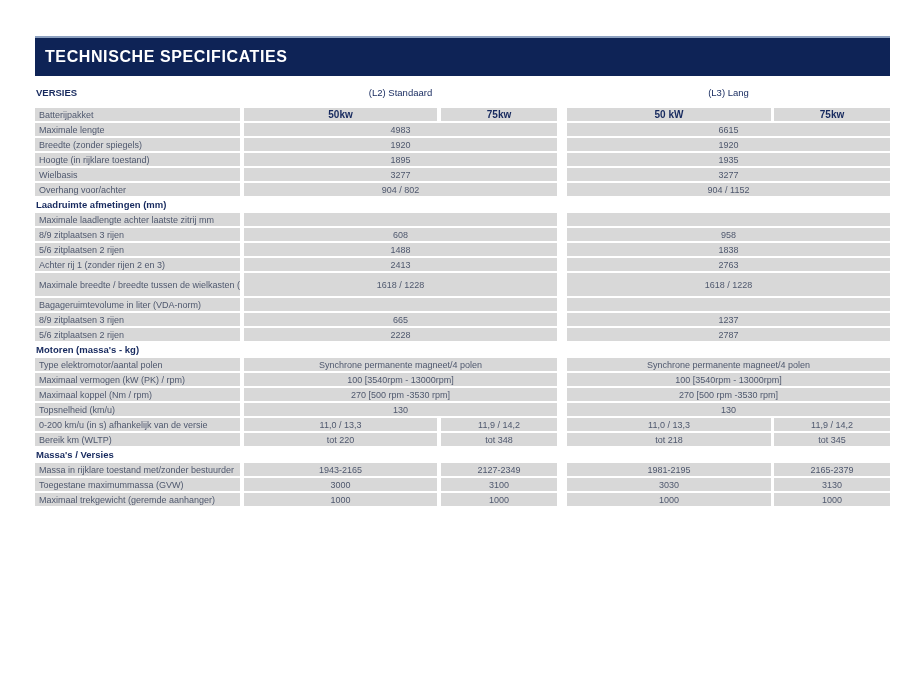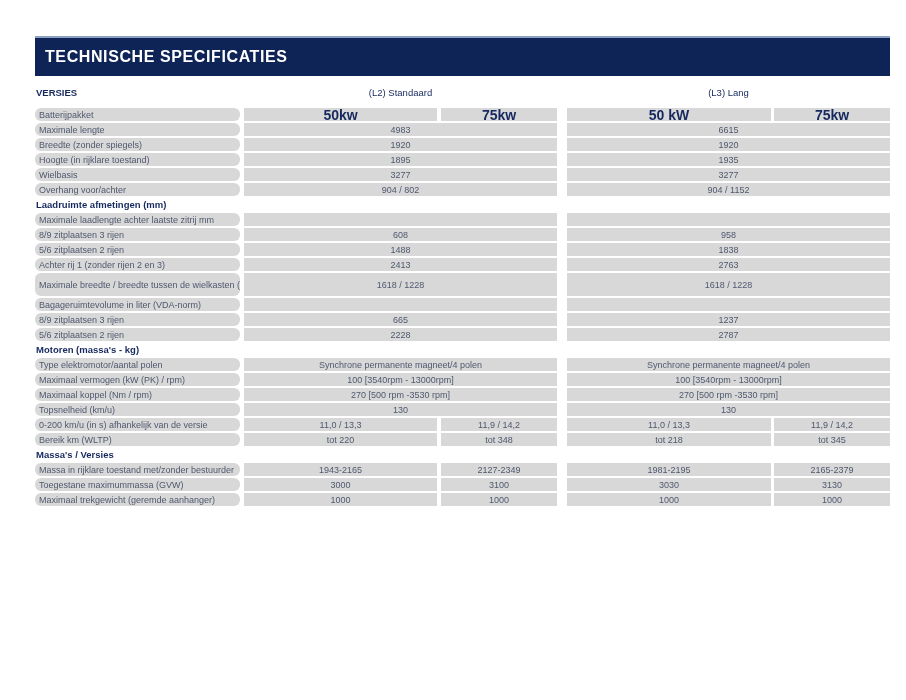--- a/index.html
+++ b/index.html
@@ -34,26 +34,26 @@
   }
   .v-group.g1 { grid-column:3 / span 3; }
   .v-group.g2 { grid-column:7 / span 3; }
 
   .row { height:13px; margin-bottom:2px; }
   .row.tall { height:23px; }
   .cell {
     background:#d8d8d8; font-size:9px; color:#4f586e;
     display:flex; align-items:center; overflow:hidden; white-space:nowrap;
   }
-  .cell.label { grid-column:1; padding-left:4px;border-radius:6px; }
+  .cell.label { grid-column:1; padding-left:4px; }
   .cell.val  { justify-content:center; }
   .c4-0 { grid-column:3; } .c4-1 { grid-column:5; }
   .c4-2 { grid-column:7; } .c4-3 { grid-column:9; }
   .sp-0 { grid-column:3 / span 3; } .sp-1 { grid-column:7 / span 3; }
-  .row.hdr .cell.val { font-weight:bold; color:#16295e; font-size:14px; }
+  .row.hdr .cell.val { font-weight:bold; color:#16295e; font-size:10px; }
   .section-label {
     grid-column:1 / -1; background:#ffffff; display:flex; align-items:center;
     font-size:9.5px; font-weight:bold; color:#16295e; padding-left:1px;text-align:right;
   }
 </style>
 </head>
 <body>
 
 <div class="page">
 

